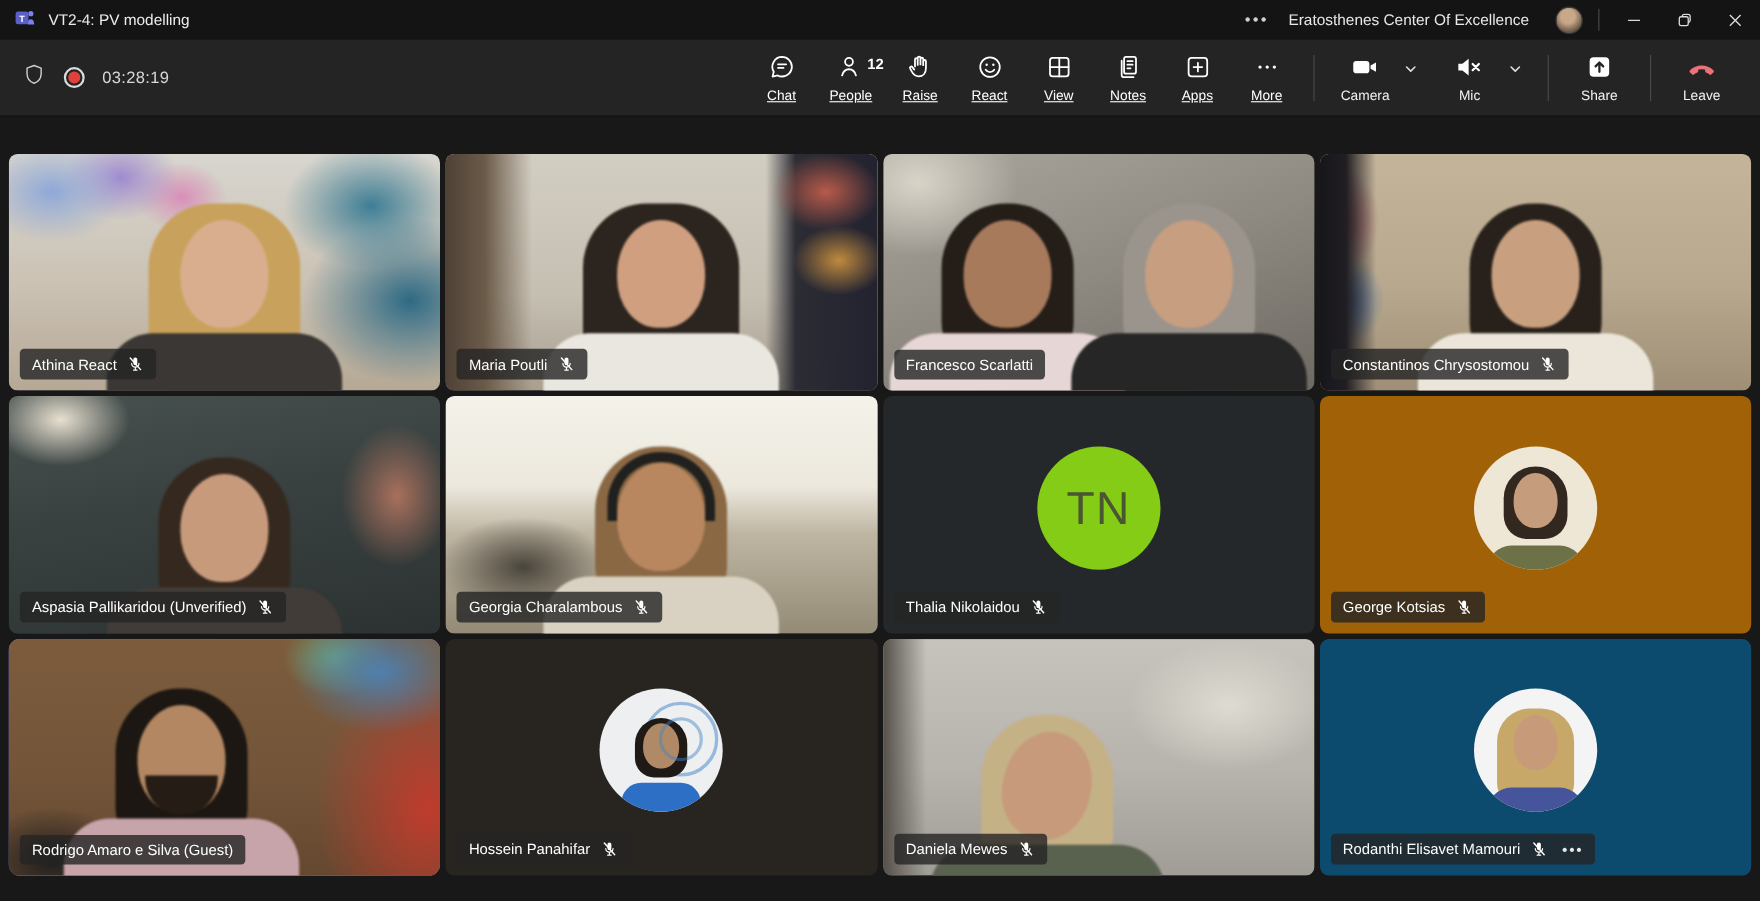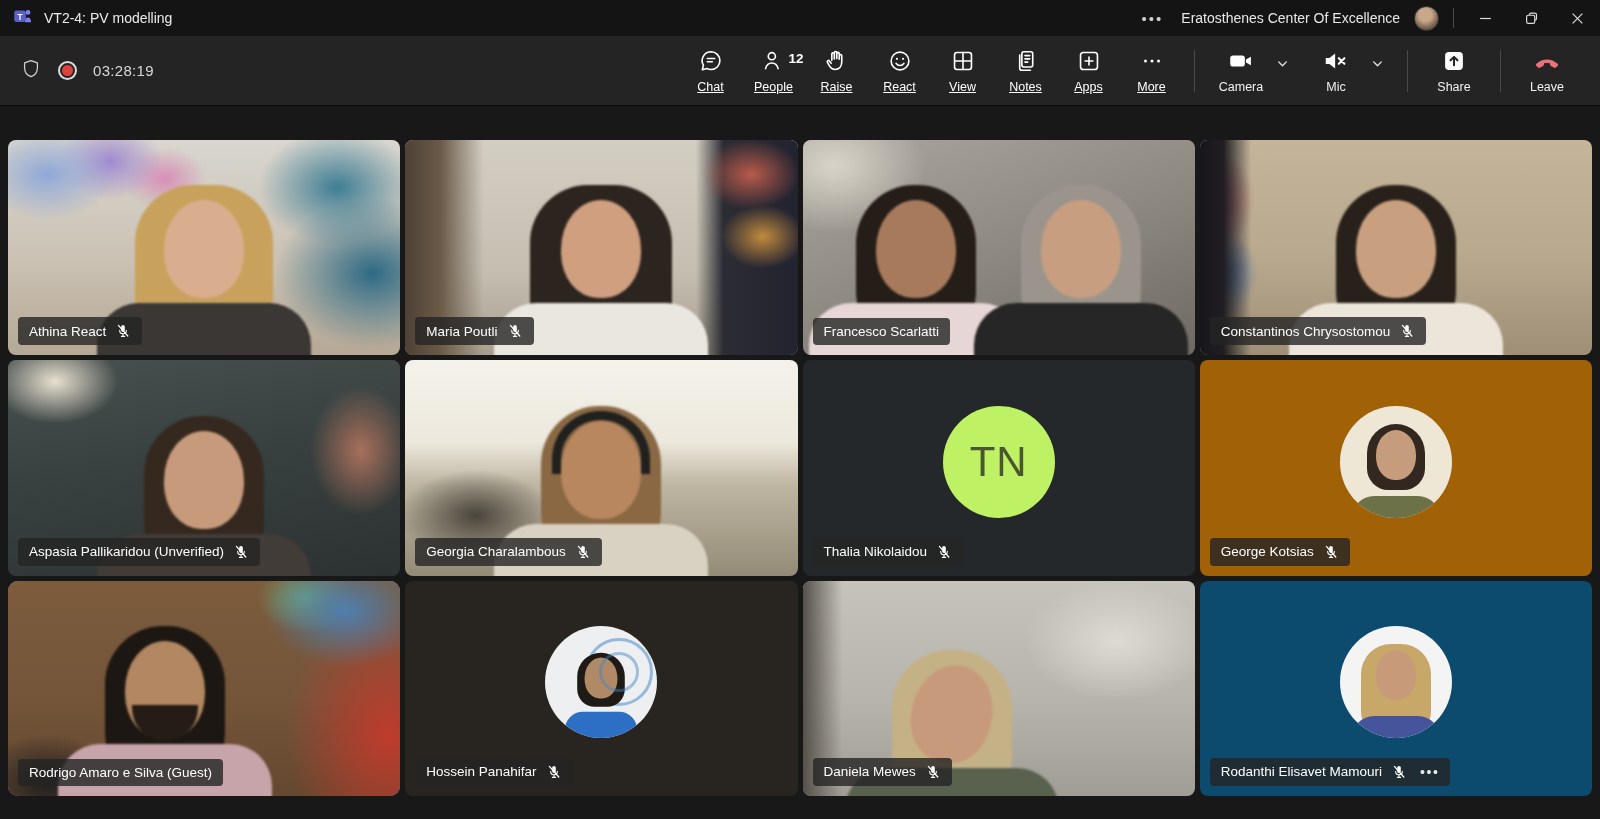--- a/index.html
+++ b/index.html
@@ -4,21 +4,21 @@
 <style>
   * { margin:0; padding:0; box-sizing:border-box; }
   html,body { width:1600px; height:819px; overflow:hidden; background:#161616;
     font-family:"Liberation Sans", sans-serif; color:#fff; }
 
   
   .titlebar { height:36px; background:#141414; display:flex; align-items:center; padding-left:12px; }
   .tb-left { display:flex; align-items:center; gap:11px; font-size:14px; color:#ececec; }
   .tb-right { margin-left:auto; display:flex; align-items:center; }
   .tb-dots { color:#cfcfcf; font-size:15px; letter-spacing:2px; padding:0 18px; cursor:default; }
-  .tb-org { font-size:14px; color:#e8e8e8; margin-right:14px; }
+  .tb-org { font-size:14px; color:#e8e8e8; margin-right:24px; }
   .tb-avatar { width:25px; height:25px; border-radius:50%;
     background:radial-gradient(circle at 45% 35%, #c9a88a 0 32%, #6e5a48 70%, #3c3a44 100%);
     border:1px solid #3a3a3a; }
   .tb-sep { width:1px; height:20px; background:#4a4a4a; margin:0 8px 0 14px; }
   .winbtn { width:46px; height:36px; display:flex; align-items:center; justify-content:center; }
   .winbtn svg { stroke:#dcdcdc; }
 
   
   .toolbar { height:70px; background:#242424; display:flex; align-items:center;
     padding:0 18px 0 20px; border-bottom:1px solid #0c0c0c; }
@@ -61,21 +61,21 @@
   .plate { position:absolute; left:10px; bottom:10px; display:flex; align-items:center; gap:9px;
     background:rgba(36,36,36,.8); border-radius:4px; padding:6px 11px; font-size:13.5px;
     color:#fff; max-width:88%; white-space:nowrap; }
   .plate svg { flex:0 0 auto; }
   .plate .dots { color:#e8e8e8; font-size:14px; letter-spacing:1.5px; margin-left:4px; }
 
   
   .avatar { position:absolute; left:50%; top:47%; transform:translate(-50%,-50%);
     width:112px; height:112px; border-radius:50%; overflow:hidden; }
   .avatar.initials { display:flex; align-items:center; justify-content:center;
-    background:#bef264; color:#49562f; font-size:42px; font-weight:500; letter-spacing:1px; }
+    background:#84cc16; color:#49562f; font-size:42px; font-weight:500; letter-spacing:1px; }
   .avatar .person { width:112px; height:112px; bottom:-10px; filter:blur(0.5px); }
   .avatar .hair { width:58px; height:66px; top:8px; border-radius:30px 30px 22px 22px; }
   .avatar .head { width:40px; height:50px; top:14px; }
   .avatar .torso { width:88px; height:32px; border-radius:22px 22px 0 0; }
 
   
   .t0 .scene { background:
     radial-gradient(95px 65px at 10% 16%,#8fa8d8 0%,rgba(143,168,216,0) 70%),
     radial-gradient(75px 55px at 26% 10%,#a08ad0 0%,rgba(160,138,208,0) 70%),
     radial-gradient(60px 45px at 40% 18%,#d88fb8 0%,rgba(216,143,184,0) 70%),

